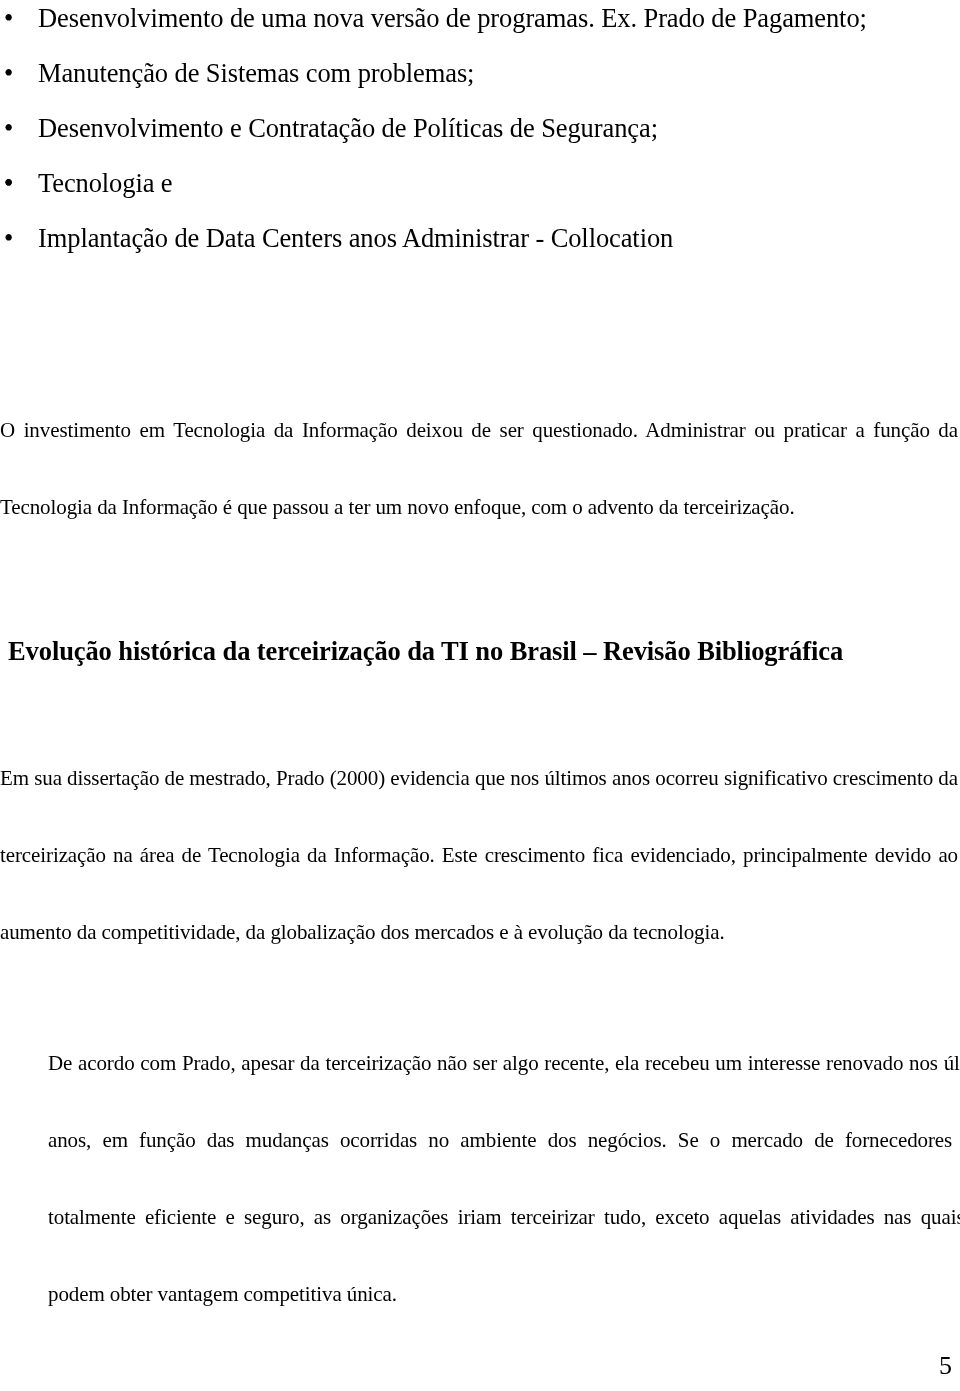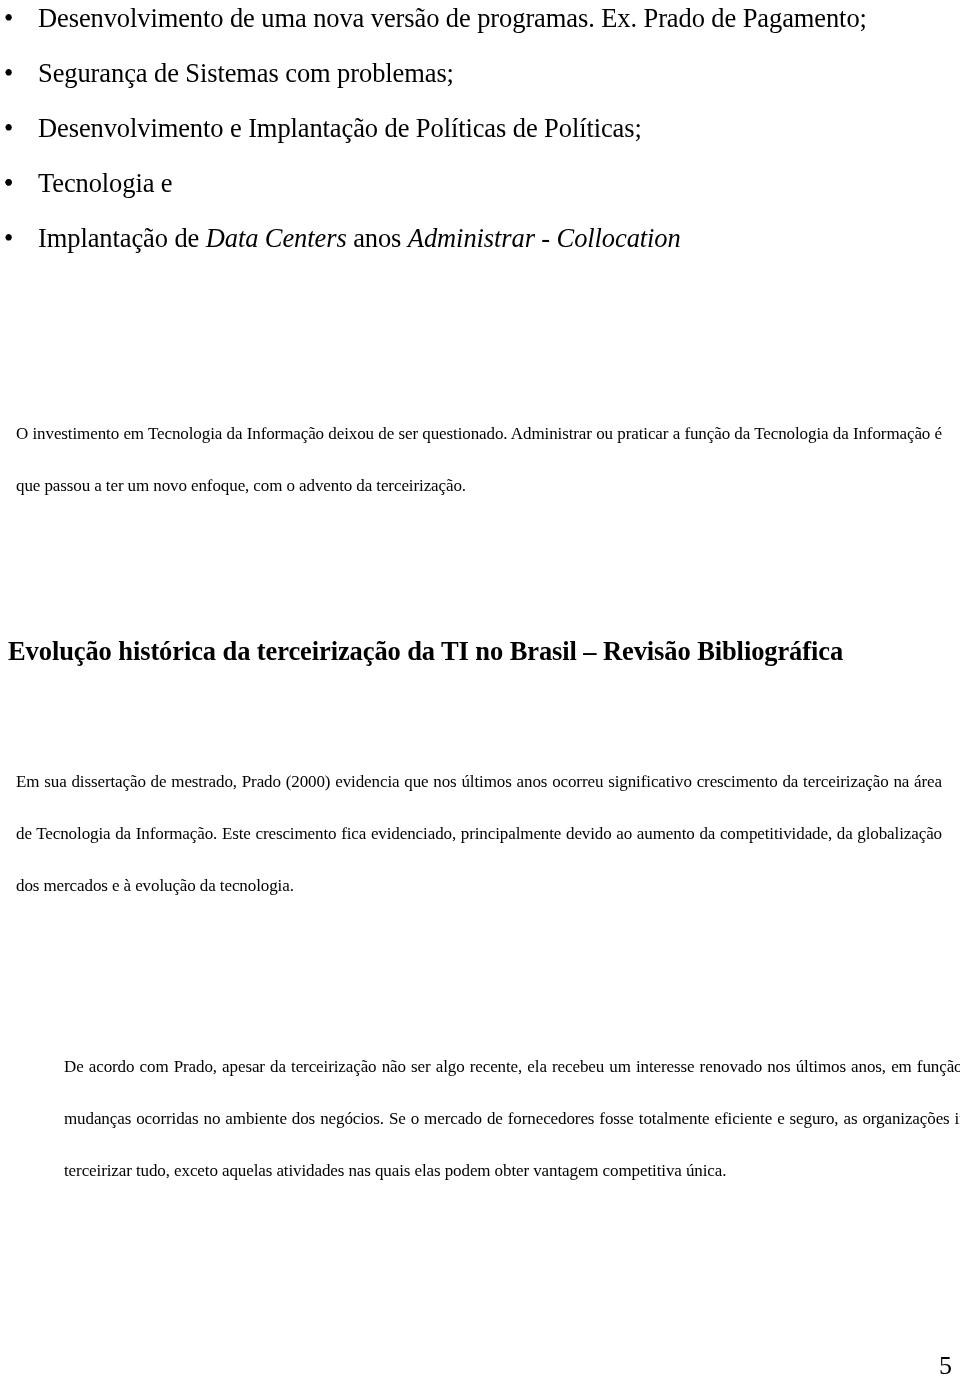--- a/index.html
+++ b/index.html
@@ -48,30 +48,29 @@
     font-size: 26.5px;
     line-height: 32px;
     text-align: left;
   }
 
   .bullet-text {
     display: inline;
   }
 
   .it {
-    font-style: italic;
   }
 
   
   .para {
-    font-size: 17px;
-    line-height: 52px;
+    font-size: 21px;
+    line-height: 77px;
     text-align: justify;
     text-justify: inter-word;
-    margin: 16px;
+    margin: 0;
     letter-spacing: -0.1px;
   }
 
   
   .heading {
     font-size: 26.5px;
     line-height: 34px;
     font-weight: bold;
     text-align: left;
     margin: 0;
@@ -103,26 +102,26 @@
   <div class="blk-bullets">
     <ul class="bullet-list">
 
       <li class="bullet-item">
         <span class="bullet-glyph">•</span>
         <span class="bullet-text">Desenvolvimento de uma nova versão de programas. Ex. Prado de Pagamento;</span>
       </li>
 
       <li class="bullet-item">
         <span class="bullet-glyph">•</span>
-        <span class="bullet-text">Segurança de Sistemas com problemas;</span>
+        <span class="bullet-text">Manutenção de Sistemas com problemas;</span>
       </li>
 
       <li class="bullet-item">
         <span class="bullet-glyph">•</span>
-        <span class="bullet-text">Desenvolvimento e Implantação de Políticas de Políticas;</span>
+        <span class="bullet-text">Desenvolvimento e Contratação de Políticas de Segurança;</span>
       </li>
 
       <li class="bullet-item">
         <span class="bullet-glyph">•</span>
       </li>
 
       <li class="bullet-item">
         <span class="bullet-glyph">•</span>
         <span class="bullet-text">Tecnologia e</span>
       </li>

